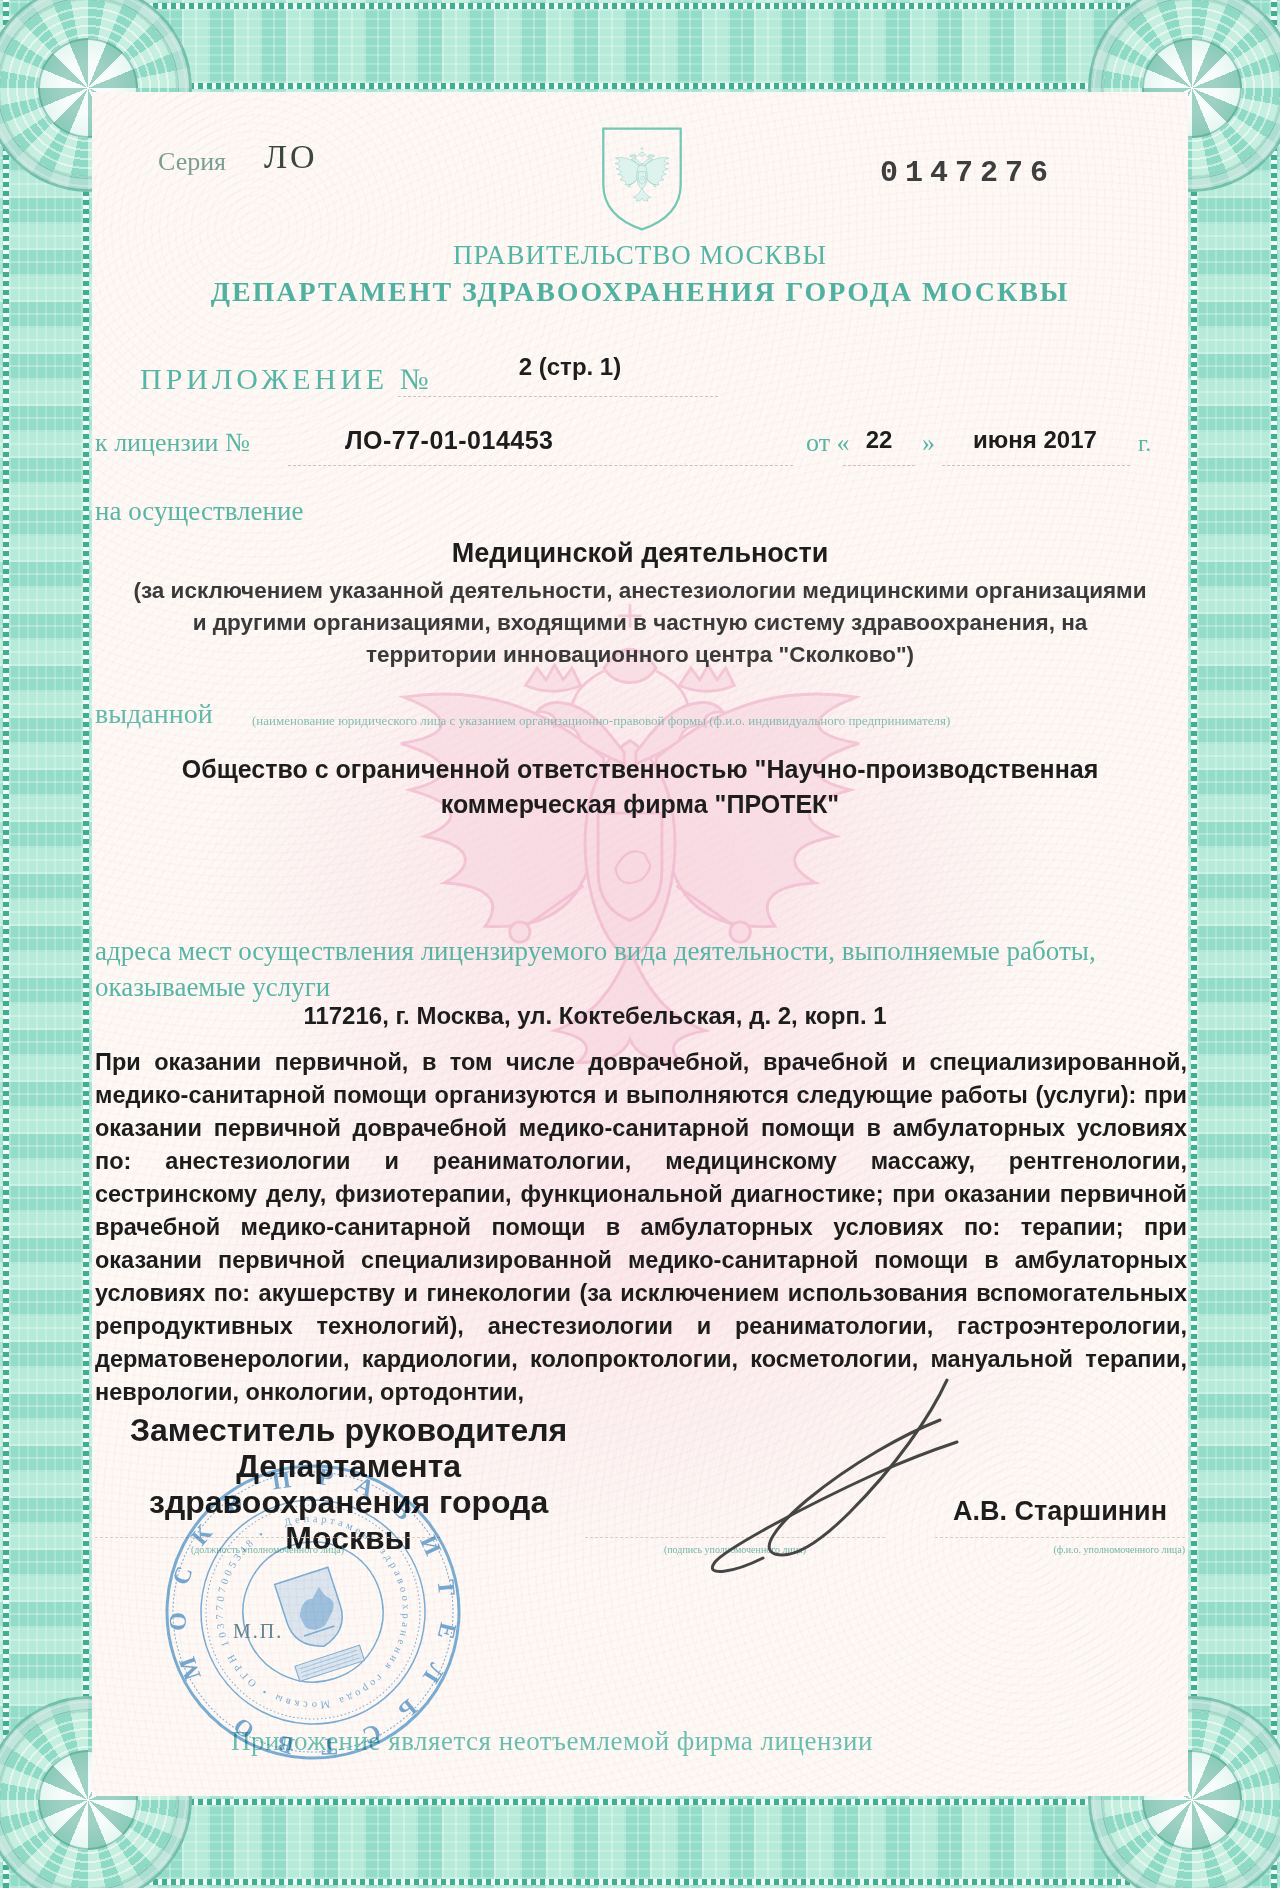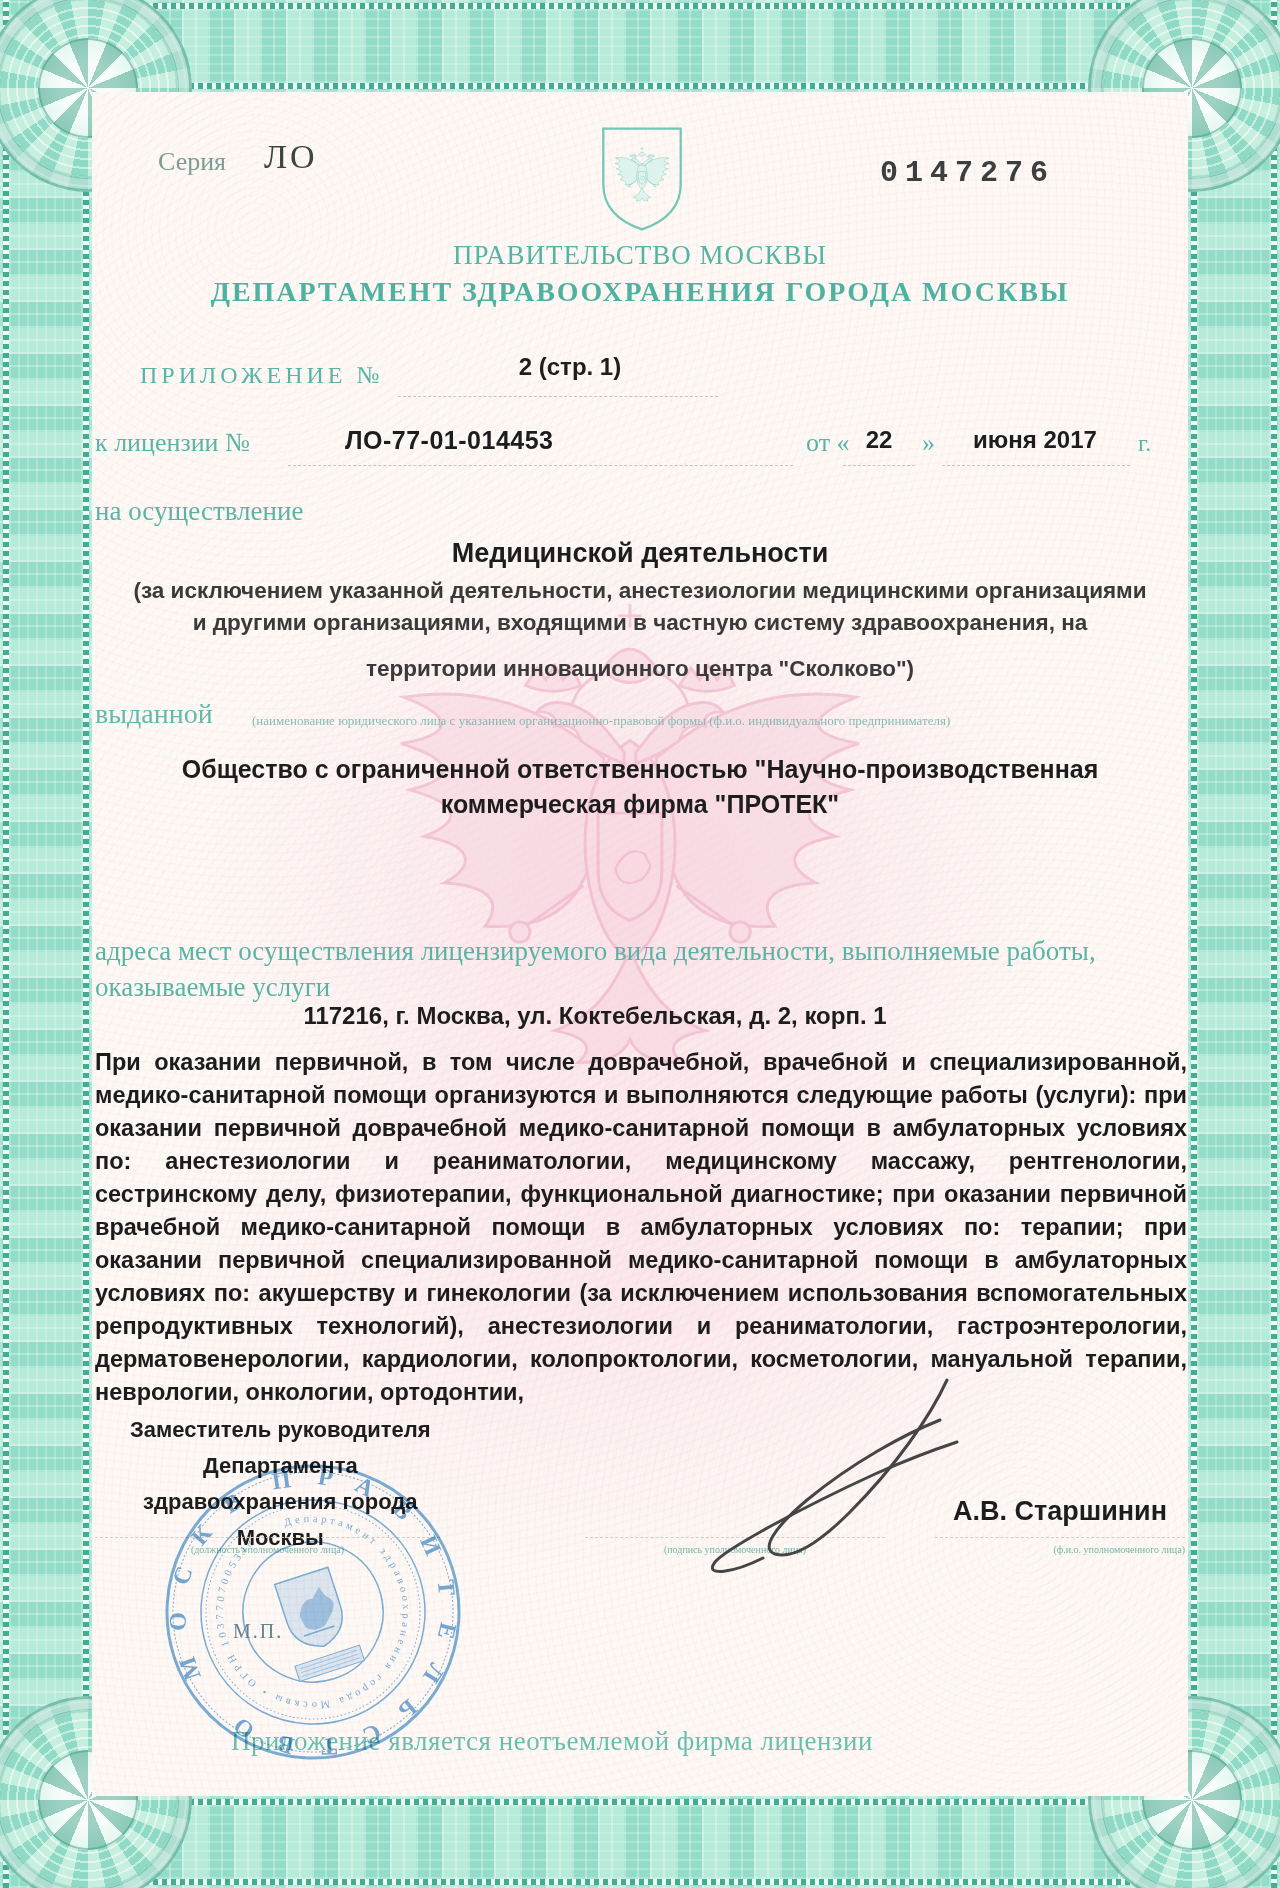--- a/index.html
+++ b/index.html
@@ -127,53 +127,53 @@
   <svg class="emblem-top" style="left:597px; top:125px; width:90px; height:108px;" viewBox="0 0 100 120">
     <path d="M7,4 H93 V66 Q93,101 50,116 Q7,101 7,66 Z" fill="none" stroke="#74c6b5" stroke-width="2.5"></path>
     <use href="#dbl-eagle" x="12" y="10" width="76" height="92" fill="#dff3ee" stroke="#5fb9a8"></use>
   </svg>
 
   <div class="abs" style="left:880px; top:156px; width:220px; font-size:30px; font-weight:bold; letter-spacing:7px; color:#3e3e3e; font-family:'Liberation Mono', monospace;">0147276</div>
 
   <div class="abs serif center" style="left:0; width:1280px; top:240px; font-size:27px; color:#55b4a4; letter-spacing:1px;">ПРАВИТЕЛЬСТВО МОСКВЫ</div>
   <div class="abs serif center" style="left:0; width:1280px; top:276px; font-size:28px; font-weight:bold; color:#50b1a1; letter-spacing:2px;">ДЕПАРТАМЕНТ ЗДРАВООХРАНЕНИЯ ГОРОДА МОСКВЫ</div>
 
-  <div class="abs serif teal" style="left:140px; top:362px; font-size:24px; letter-spacing:4px;">ПРИЛОЖЕНИЕ  №</div>
+  <div class="abs serif teal" style="left:140px; top:362px; font-size:30px; letter-spacing:4px;">ПРИЛОЖЕНИЕ  №</div>
   <div class="abs bold center" style="left:420px; top:353px; width:300px; font-size:24px;">2 (стр. 1)</div>
   <div class="abs dash" style="left:398px; top:396px; width:320px;"></div>
 
   <div class="abs serif teal" style="left:95px; top:428px; font-size:26px;">к лицензии №</div>
   <div class="abs bold" style="left:345px; top:426px; font-size:25px; letter-spacing:.5px;">ЛО-77-01-014453</div>
   <div class="abs dash" style="left:288px; top:465px; width:505px;"></div>
   <div class="abs serif teal" style="left:806px; top:428px; font-size:26px;">от «</div>
   <div class="abs bold center" style="left:845px; top:426px; width:68px; font-size:24px;">22</div>
   <div class="abs dash" style="left:843px; top:465px; width:72px;"></div>
   <div class="abs serif teal" style="left:922px; top:428px; font-size:26px;">»</div>
   <div class="abs bold center" style="left:945px; top:426px; width:180px; font-size:24px;">июня 2017</div>
   <div class="abs dash" style="left:942px; top:465px; width:188px;"></div>
   <div class="abs serif teal" style="left:1138px; top:430px; font-size:24px;">г.</div>
 
   <div class="abs serif teal" style="left:95px; top:496px; font-size:27px;">на осуществление</div>
   <div class="abs bold center" style="left:95px; width:1090px; top:538px; font-size:27px;">Медицинской деятельности</div>
   <div class="abs bold center" style="left:95px; width:1090px; top:578px; font-size:22.5px; color:#3a3a3a;">(за исключением указанной деятельности, анестезиологии медицинскими организациями</div>
   <div class="abs bold center" style="left:95px; width:1090px; top:610px; font-size:22.5px; color:#3a3a3a;">и другими организациями, входящими в частную систему здравоохранения, на</div>
-  <div class="abs bold center" style="left:95px; width:1090px; top:642px; font-size:22.5px; color:#3a3a3a;margin-top:14px;">территории инновационного центра "Сколково")</div>
+  <div class="abs bold center" style="left:95px; width:1090px; top:642px; font-size:22.5px; color:#3a3a3a;">территории инновационного центра "Сколково")</div>
 
   <div class="abs serif" style="left:95px; top:698px; font-size:28px; color:#63b9ab;">выданной</div>
   <div class="abs serif" style="left:252px; top:713px; width:930px; font-size:13px; color:#6fb5a8; opacity:.85;">(наименование юридического лица с указанием организационно-правовой формы  (ф.и.о. индивидуального предпринимателя)</div>
   <div class="abs bold center" style="left:95px; width:1090px; top:755px; font-size:25px;">Общество с ограниченной ответственностью "Научно-производственная</div>
   <div class="abs bold center" style="left:95px; width:1090px; top:790px; font-size:25px;">коммерческая фирма "ПРОТЕК"</div>
 
   <div class="abs serif teal" style="left:95px; top:936px; font-size:27px;text-align:center;">адреса мест осуществления лицензируемого вида деятельности, выполняемые работы,</div>
   <div class="abs serif teal" style="left:95px; top:972px; font-size:27px;">оказываемые услуги</div>
   <div class="abs bold center" style="left:95px; width:1000px; top:1002px; font-size:24px;">117216, г. Москва, ул. Коктебельская, д. 2, корп. 1</div>
 
   <div class="abs bold" style="left:95px; top:1046px; width:1092px; font-size:23.5px; line-height:33px; text-align:justify; color:#1c1c1c;">При оказании первичной, в том числе доврачебной, врачебной и специализированной, медико-санитарной помощи организуются и выполняются следующие работы (услуги): при оказании первичной доврачебной медико-санитарной помощи в амбулаторных условиях по: анестезиологии и реаниматологии, медицинскому массажу, рентгенологии, сестринскому делу, физиотерапии, функциональной диагностике; при оказании первичной врачебной медико-санитарной помощи в амбулаторных условиях по: терапии; при оказании первичной специализированной медико-санитарной помощи в амбулаторных условиях по: акушерству и гинекологии (за исключением использования вспомогательных репродуктивных технологий), анестезиологии и реаниматологии, гастроэнтерологии, дерматовенерологии, кардиологии, колопроктологии, косметологии, мануальной терапии, неврологии, онкологии, ортодонтии,</div>
 
-  <div class="abs bold" style="left:130px; top:1412px; font-size:22px; line-height:36px;">
+  <div class="abs bold" style="left:130px; top:1412px; font-size:32px; line-height:36px;">
     <div>Заместитель руководителя</div>
     <div>Департамента</div>
     <div>здравоохранения города</div>
     <div>Москвы</div>
   </div>
 
   <svg class="sigsvg" style="left:595px; top:1362px; width:395px; height:220px;" viewBox="0 0 395 220">
     <g fill="none" stroke="#454545" stroke-width="3" stroke-linecap="round">
       <path d="M352,18 C335,55 300,105 255,150 C230,175 200,198 180,192 C165,187 180,165 212,138 C258,100 310,72 345,58"></path>
       <path d="M168,196 C140,210 108,216 120,200 C132,186 210,144 280,112 C318,95 350,84 362,80"></path>

